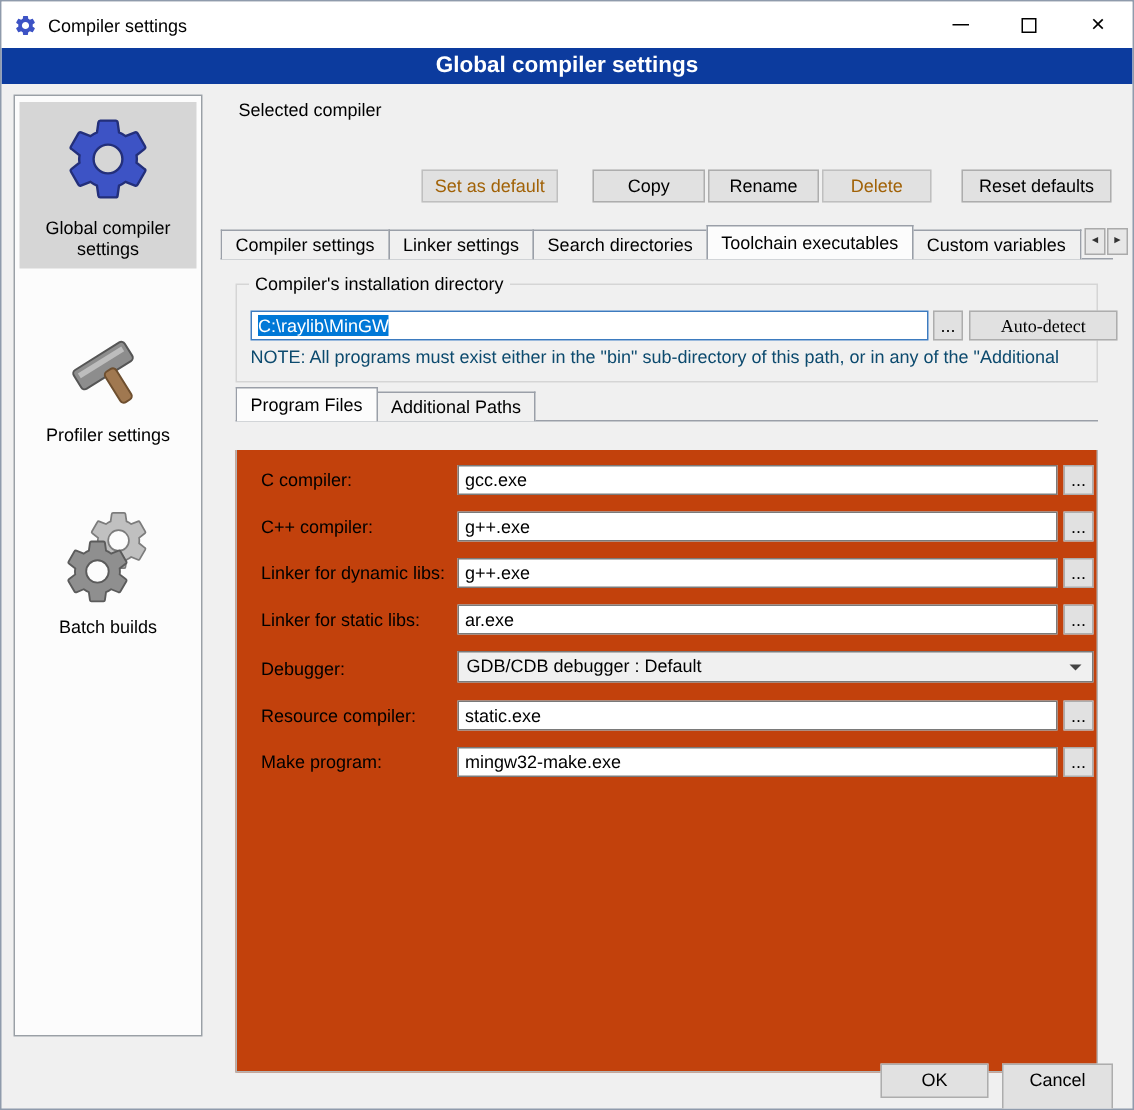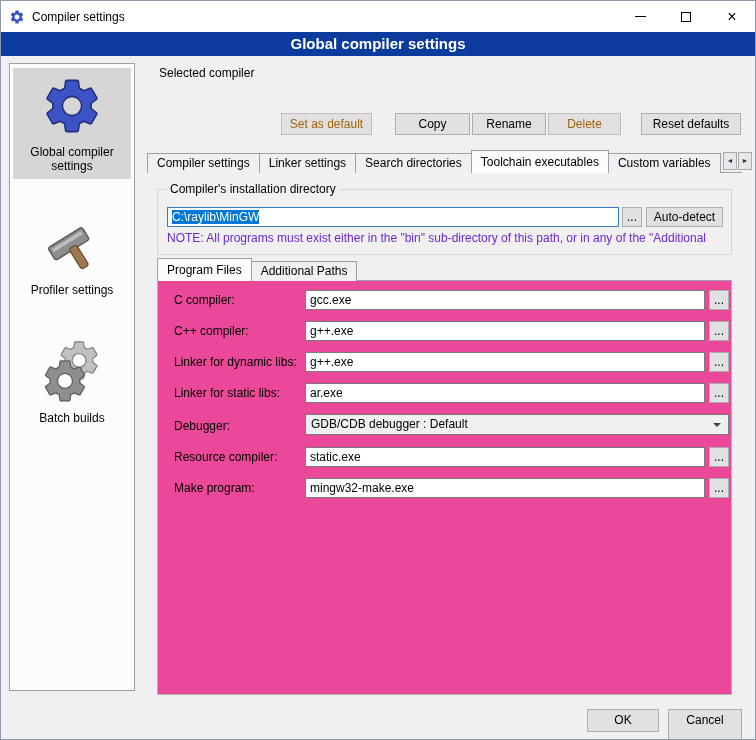--- a/index.html
+++ b/index.html
@@ -45,23 +45,23 @@
   .tabline { position:absolute; border-top:1px solid #9a9fa8; z-index:1; }
   .tab-arrow { position:absolute; width:14px; height:18px; background:#e7e7e7; border:1px solid #aaa; font-size:7px; text-align:center; line-height:16px; color:#333; cursor:default; }
 
   
   .groupbox { position:absolute; border:1px solid #d5d5d5; }
   .group-title { position:absolute; top:-8px; left:8px; background:#f0f0f0; padding:0 4px; }
 
   .text-input { position:absolute; background:#fff; border:1px solid #7a7a7a; height:20px; line-height:18px; padding-left:4px; white-space:nowrap; overflow:hidden; cursor:text; }
   .text-input.focused { border-color:#3d7bbf; }
   .sel { background:#0078d7; color:#fff; }
-  .note { position:absolute; color:#6d28d9; white-space:nowrap; overflow:hidden; }
+  .note { position:absolute; color:#0c4a6e; white-space:nowrap; overflow:hidden; }
 
-  .inner-page { position:absolute; border:1px solid #b4b4b4; background:#ec4899; }
+  .inner-page { position:absolute; border:1px solid #b4b4b4; background:#c2410c;margin-top:20px; }
   .field-label { position:absolute; left:16px; line-height:20px; }
 </style>
 </head>
 <body>
 
 <div class="window">
 
   <div class="titlebar">
     <span class="app-icon">
       <svg viewBox="0 0 24 24" width="16" height="16">
@@ -140,21 +140,21 @@
   <div class="tab-arrow" style="left:722px; top:151px;">◄</div>
   <div class="tab-arrow" style="left:737px; top:151px;">►</div>
 
   <div class="groupbox" style="left:156px; top:188px; width:575px; height:66px;">
     <span class="group-title">Compiler's installation directory</span>
   </div>
   <div class="text-input focused" style="left:166px; top:206px; width:452px;">
     <span class="sel">C:\raylib\MinGW</span>
   </div>
   <div class="btn small" style="left:621px; top:206px; width:20px;">...</div>
-  <div class="btn small" style="left:645px; top:206px; width:77px;">Auto-detect</div>
+  <div class="btn small" style="left:645px; top:206px; width:99px;font-family:Liberation Serif, serif;">Auto-detect</div>
   <div class="note" style="left:166px; top:230px; width:560px;">NOTE: All programs must exist either in the "bin" sub-directory of this path, or in any of the "Additional</div>
 
   <div class="tabline" style="left:156px; top:279px; width:575px;"></div>
   <div class="tabstrip" style="left:156px; top:257px; width:300px; height:23px;">
     <span class="tab active">Program Files</span>
     <span class="tab">Additional Paths</span>
   </div>
 
   <div class="inner-page" style="left:156px; top:279px; width:575px; height:415px; border-top:none;">
 

